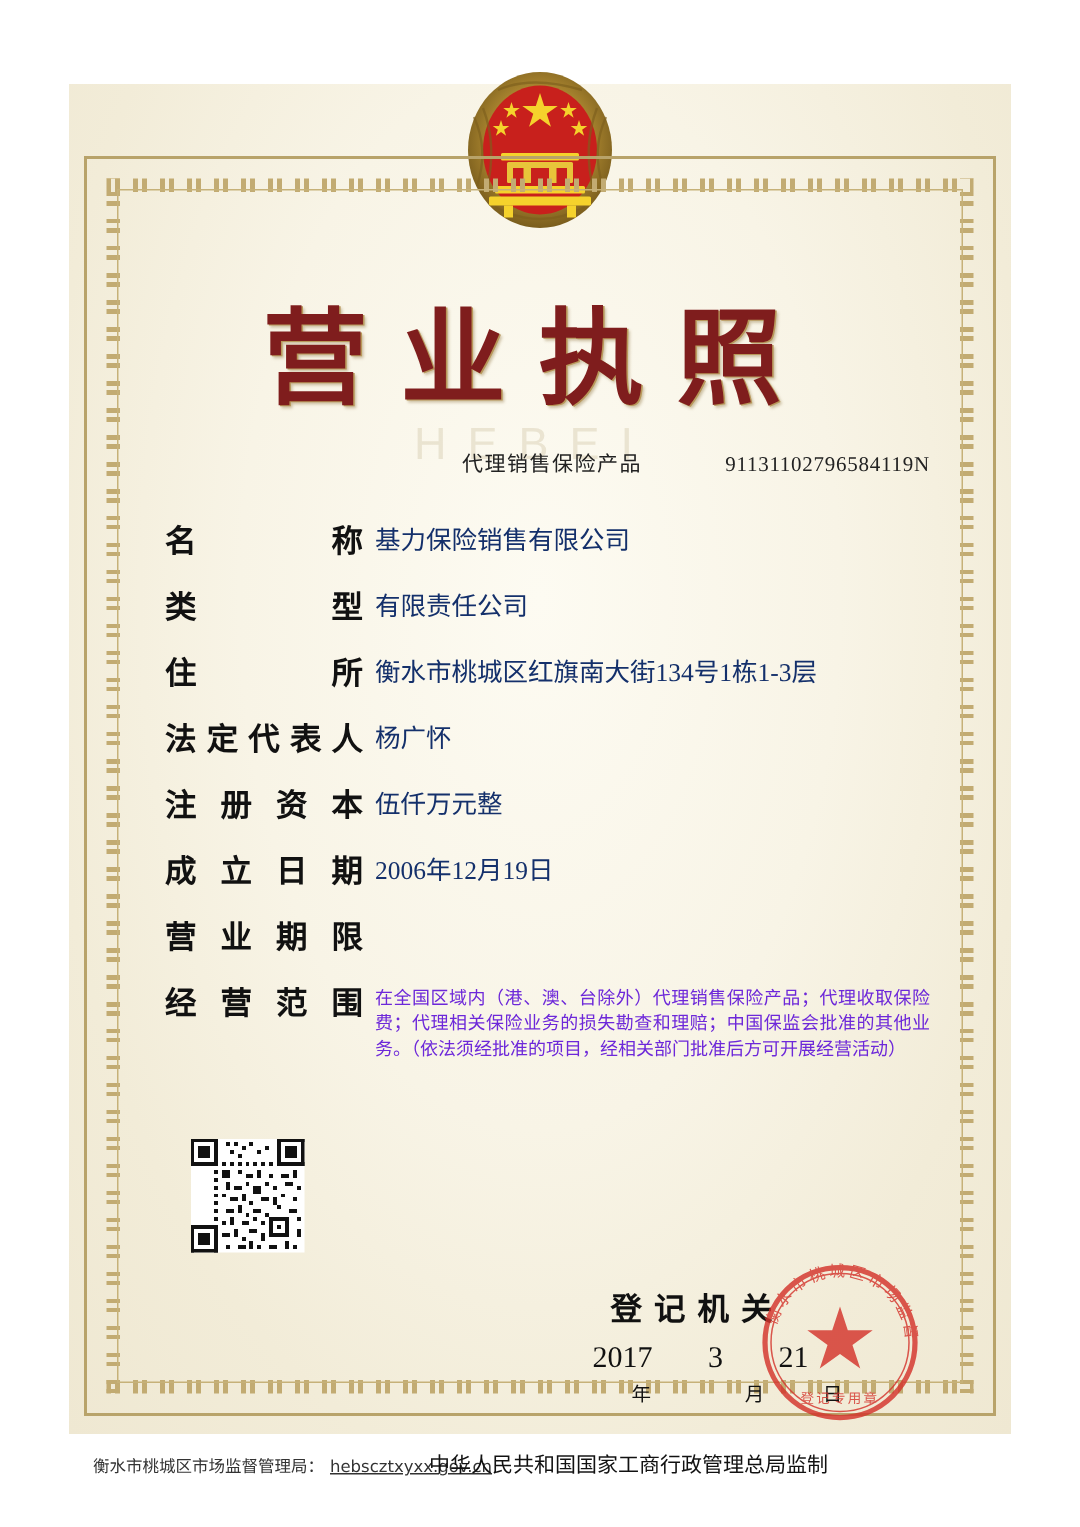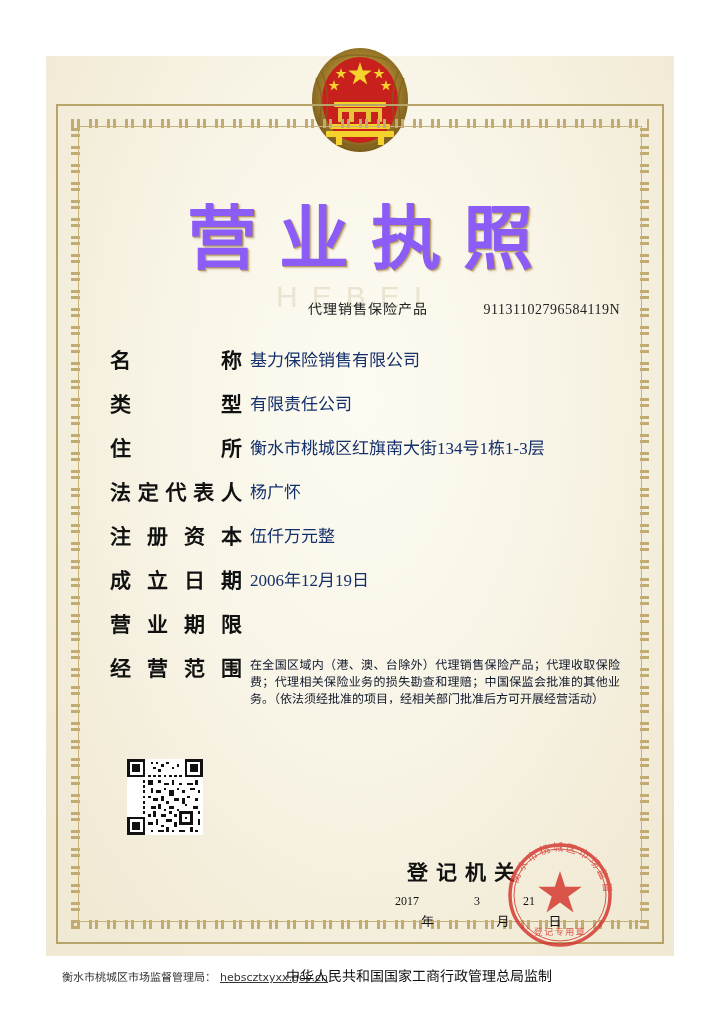--- a/index.html
+++ b/index.html
@@ -90,30 +90,30 @@
     position: absolute;
     left: 296px;
     top: 38px;
     width: 128px;
     height: 128px;
   }
 
   
   .title {
     position: absolute;
-    left: 78px;
+    left: 66px;
     top: 196px;
     width: 564px;
     text-align: center;
     font-size: 70px;
     line-height: 86px;
     letter-spacing: 22px;
     text-indent: 22px;
     font-weight: bold;
-    color: #8b5cf6;
+    color: #7f1d1d;
     font-family: "DejaVu Serif", "Liberation Serif", serif;
     text-shadow: 1px 1px 0 #b8985a, 2px 2px 2px rgba(120, 90, 30, 0.35);
   }
 
   
   .credit-line {
     position: absolute;
     left: 78px;
     top: 298px;
     width: 564px;
@@ -160,21 +160,21 @@
   .row-value {
     flex: 1 1 auto;
     font-size: 17px;
     color: #14306b;
     line-height: 30px;
     font-family: Liberation Serif, serif;
   }
   .row-value.small {
     font-size: 12px;
     line-height: 17px;
-    color: #0f172a;
+    color: #6d28d9;
     text-align: justify;
     padding-top: 3px;
   }
   .row-value .seg { display: inline-block; }
   .row-value .sep { display: inline-block; padding: 0 12px; }
 
   
   .qr {
     position: absolute;
     left: 127px;
@@ -196,21 +196,21 @@
   .reg-title {
     font-size: 21px;
     font-weight: bold;
     letter-spacing: 8px;
     color: #111;
     font-family: "DejaVu Sans", "Liberation Sans", sans-serif;
     padding-left: 12px;
   }
   .reg-date {
     margin-top: 8px;
-    font-size: 12px;
+    font-size: 20px;
     color: #111;
     display: flex;
     align-items: center;
     font-family: "Liberation Serif", serif;
   }
   .reg-date .y { width: 56px; text-align: left; }
   .reg-date .m { width: 52px; text-align: center; }
   .reg-date .d { width: 52px; text-align: center; }
   .reg-units {
     margin-top: 2px;

